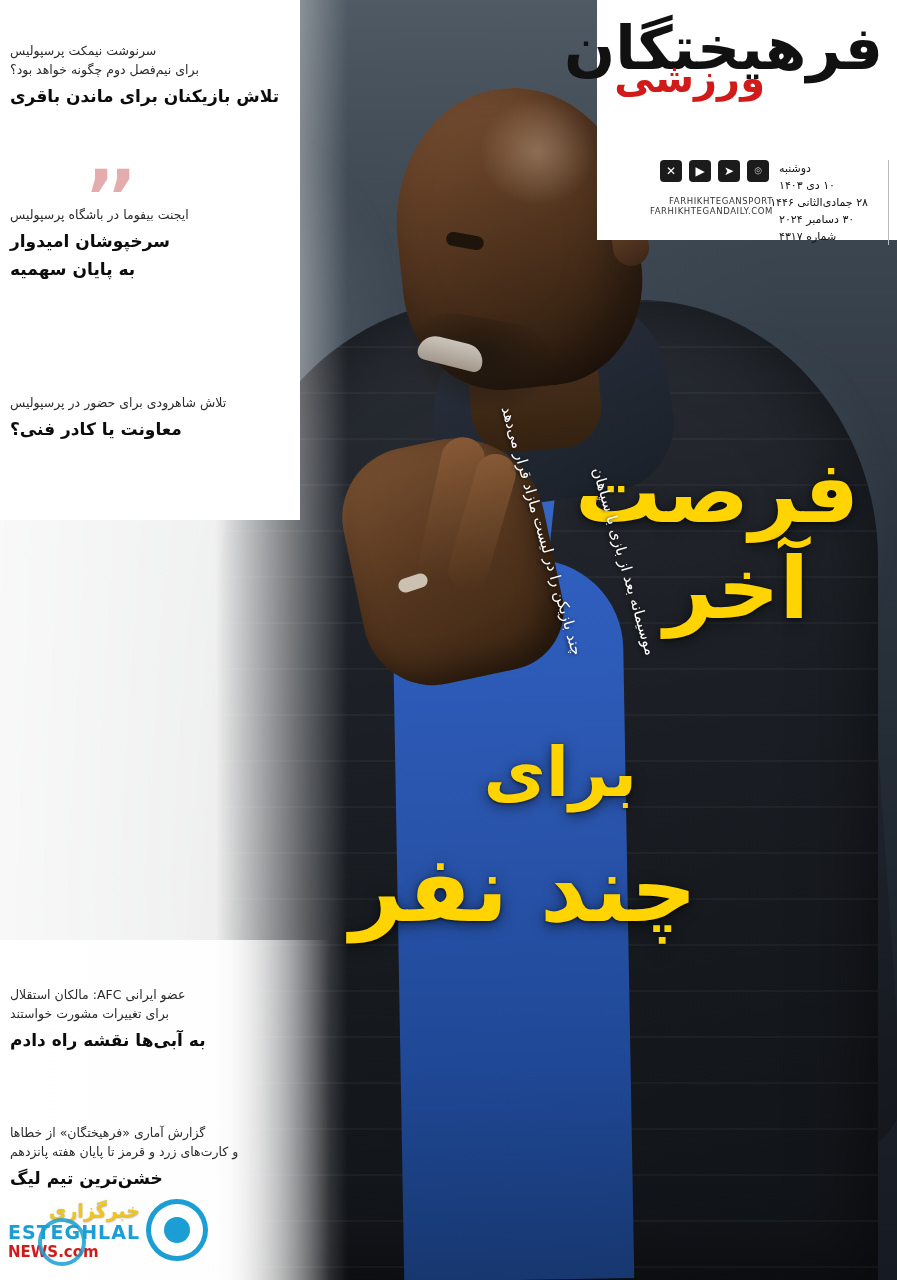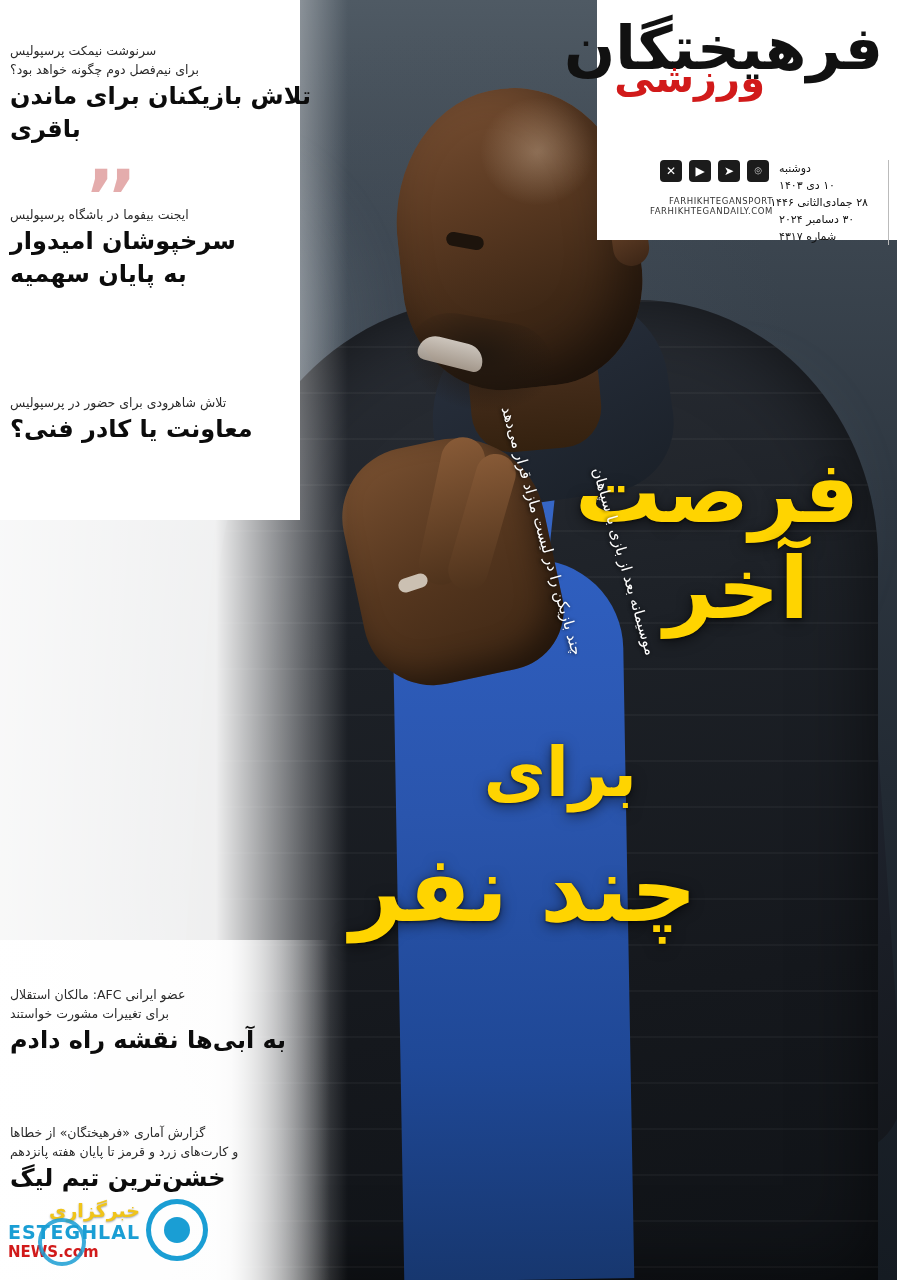--- a/index.html
+++ b/index.html
@@ -209,21 +209,22 @@
   .teaser {
     position: absolute; left: 0; width: 342px;
     padding: 6px 14px 6px 10px;
     text-align: left; direction: rtl;
   }
   .teaser .kicker {
     font-size: 12.5px; color: #2b2b2b; line-height: 1.5;
     font-weight: normal;
   }
   .teaser .headline {
-    font-size: 24px; font-weight: bold; color: #0c0c0c; line-height: 1.38;
+    margin-top: 5px;
+    font-size: 17px; font-weight: bold; color: #0c0c0c; line-height: 1.38;
   }
 
   .t1 { top: 36px; }
   .t1 .kicker, .t1 .headline { }
   .t2 { top: 200px; }
   .t3 { top: 388px; }
   .t4 { top: 980px; }
   .t5 { top: 1118px; }
   .t1-quote {
     position: absolute; left: 86px; top: 132px;

